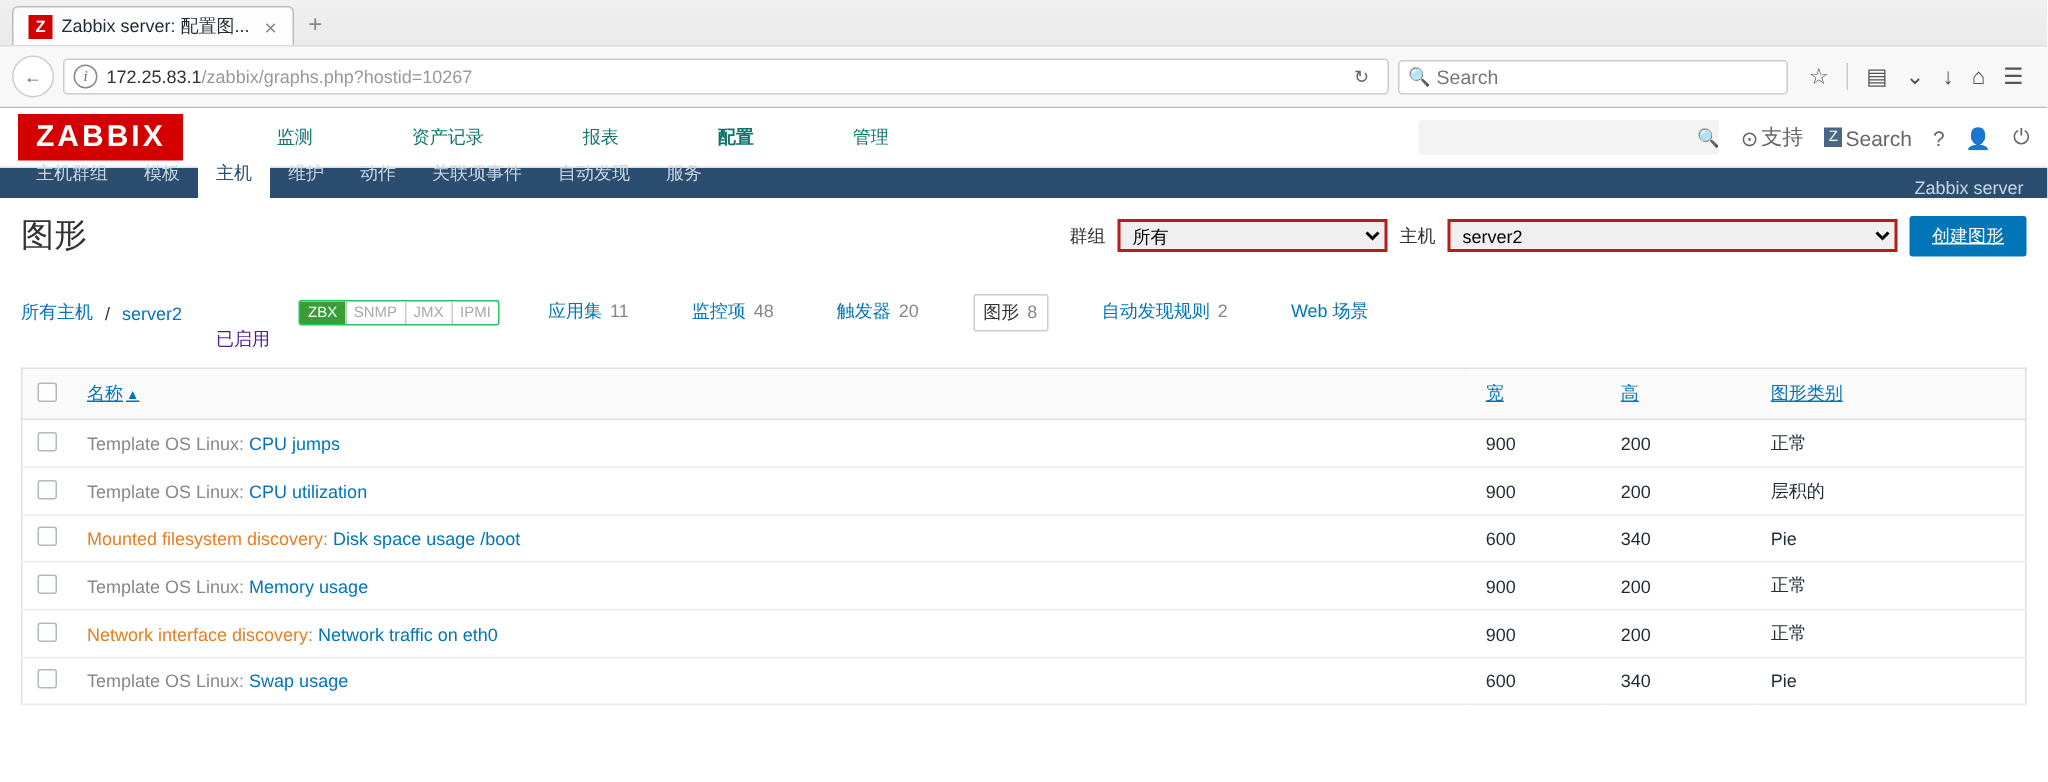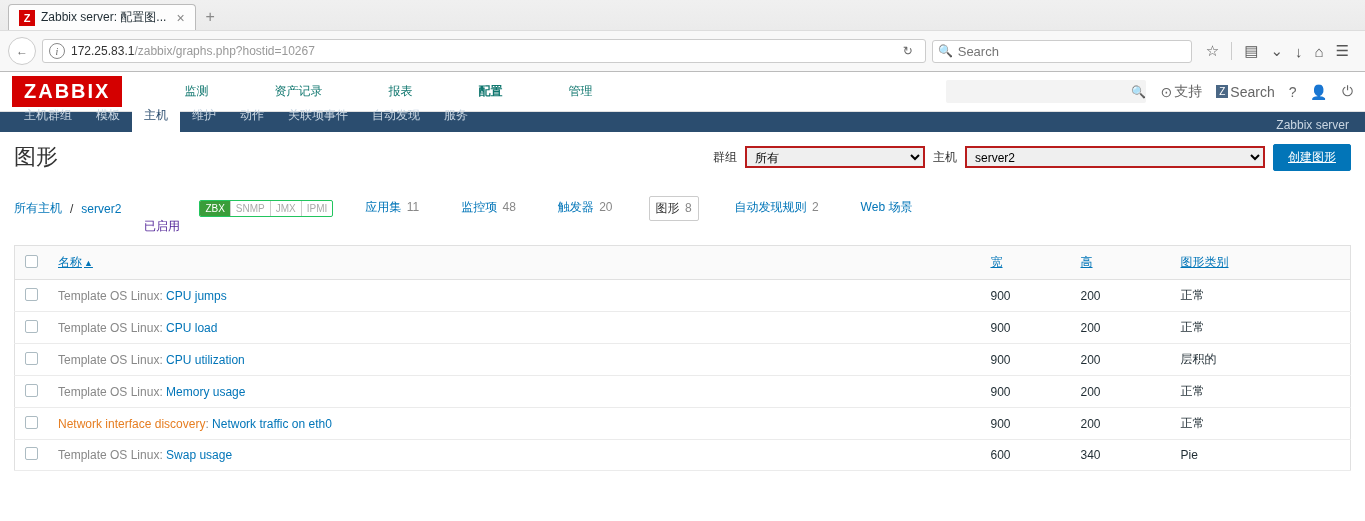--- a/index.html
+++ b/index.html
@@ -203,31 +203,31 @@
     <tbody id="table-body">
         <tr>
           <td class="chk-col"><span class="chk"></span></td>
           <td><span class="tmpl">Template OS Linux</span><span class="colon">: </span><span class="link">CPU jumps</span></td>
           <td>900</td>
           <td>200</td>
           <td>正常</td>
         </tr>
         <tr>
           <td class="chk-col"><span class="chk"></span></td>
-          <td><span class="tmpl">Template OS Linux</span><span class="colon">: </span><span class="link">CPU load</span></td>
-          <td>900</td>
-          <td>200</td>
-          <td>正常</td>
-        </tr>
-        <tr>
-          <td class="chk-col"><span class="chk"></span></td>
           <td><span class="tmpl">Template OS Linux</span><span class="colon">: </span><span class="link">CPU utilization</span></td>
           <td>900</td>
           <td>200</td>
           <td>层积的</td>
+        </tr>
+        <tr>
+          <td class="chk-col"><span class="chk"></span></td>
+          <td><span class="tmpl-orange">Mounted filesystem discovery</span><span class="colon">: </span><span class="link">Disk space usage /boot</span></td>
+          <td>600</td>
+          <td>340</td>
+          <td>Pie</td>
         </tr>
         <tr>
           <td class="chk-col"><span class="chk"></span></td>
           <td><span class="tmpl">Template OS Linux</span><span class="colon">: </span><span class="link">Memory usage</span></td>
           <td>900</td>
           <td>200</td>
           <td>正常</td>
         </tr>
         <tr>
           <td class="chk-col"><span class="chk"></span></td>

